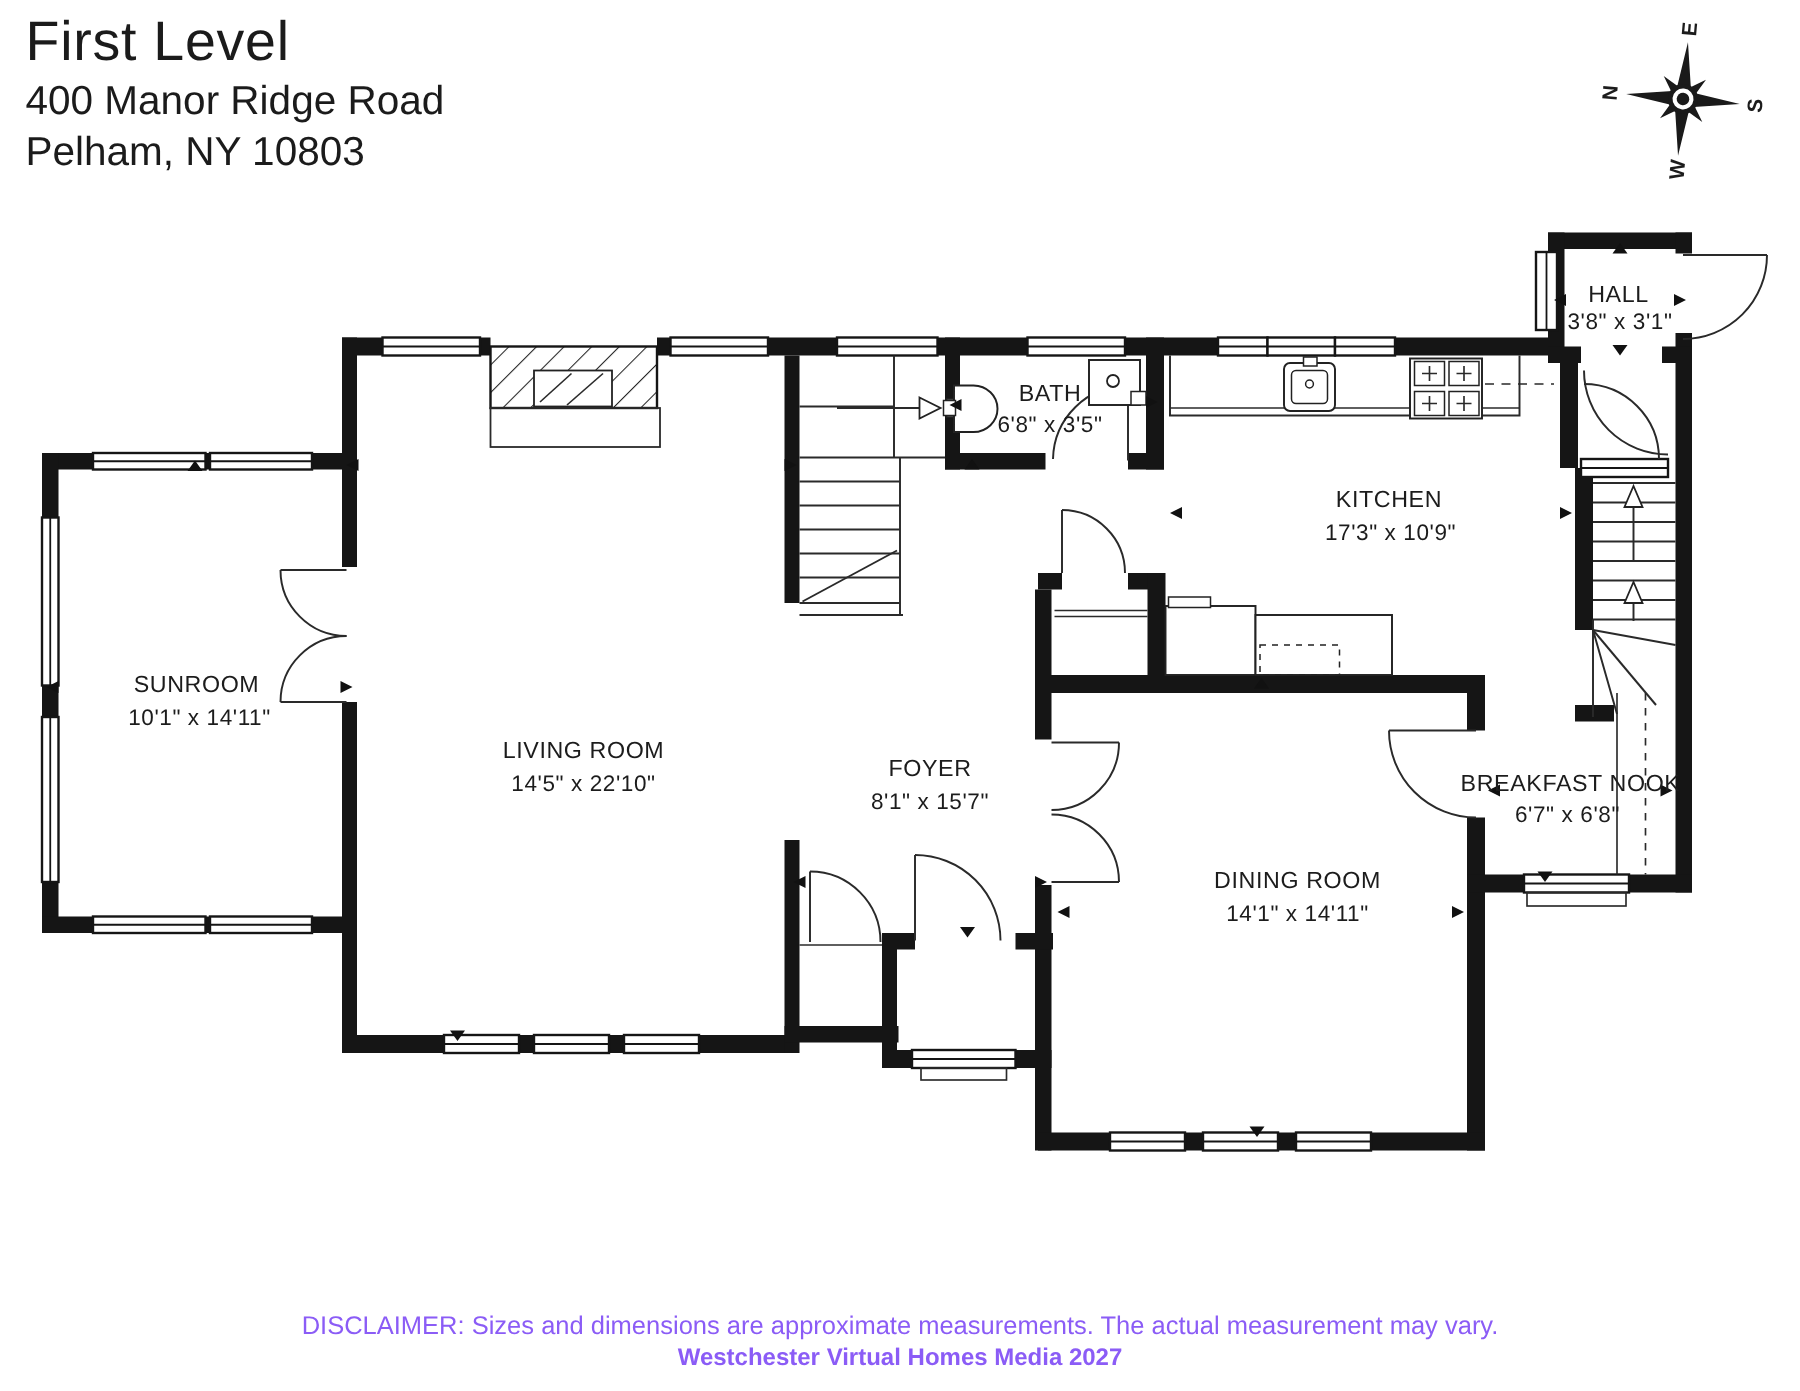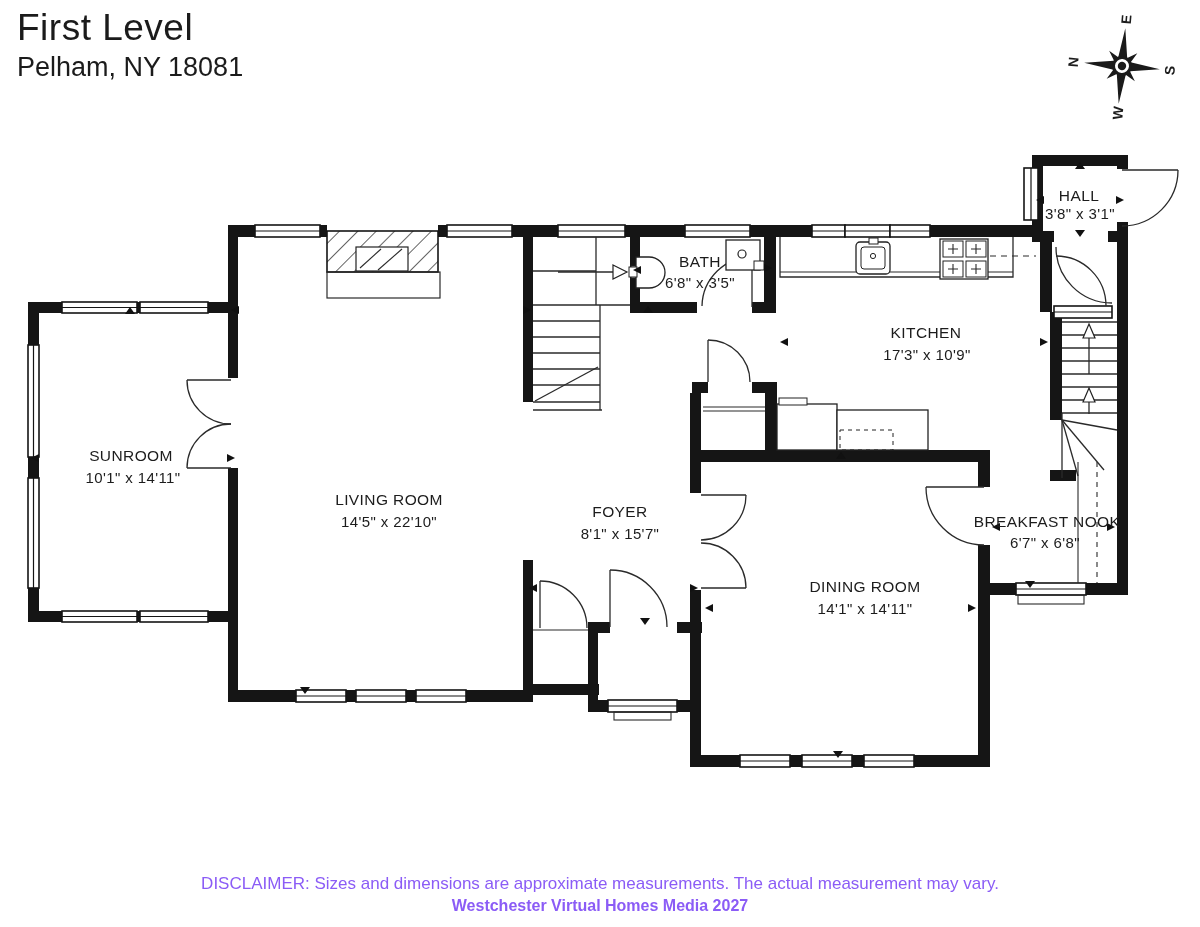--- a/index.html
+++ b/index.html
@@ -23,21 +23,22 @@
   .door{stroke:#2a2a2a;stroke-width:1.3;fill:none;}
   .mark{fill:#111111;}
 </style>
 </head>
 <body>
 
 <div class="page">
 
   <div class="title-block">
     <div class="title-main">First Level</div>
-    <div class="title-addr">Pelham, NY 18081</div>
+    <div class="title-addr">400 Manor Ridge Road</div>
+    <div class="title-addr">Pelham, NY 10803</div>
   </div>
 
   <svg class="plan-svg" viewBox="0 0 1200 927">
 
     <defs>
       <pattern id="hatch" width="13" height="13" patternTransform="rotate(45)" patternUnits="userSpaceOnUse">
         <rect width="13" height="13" fill="#ffffff"></rect>
         <line x1="0" y1="0" x2="0" y2="13" stroke="#222" stroke-width="1.4"></line>
       </pattern>
     </defs>

